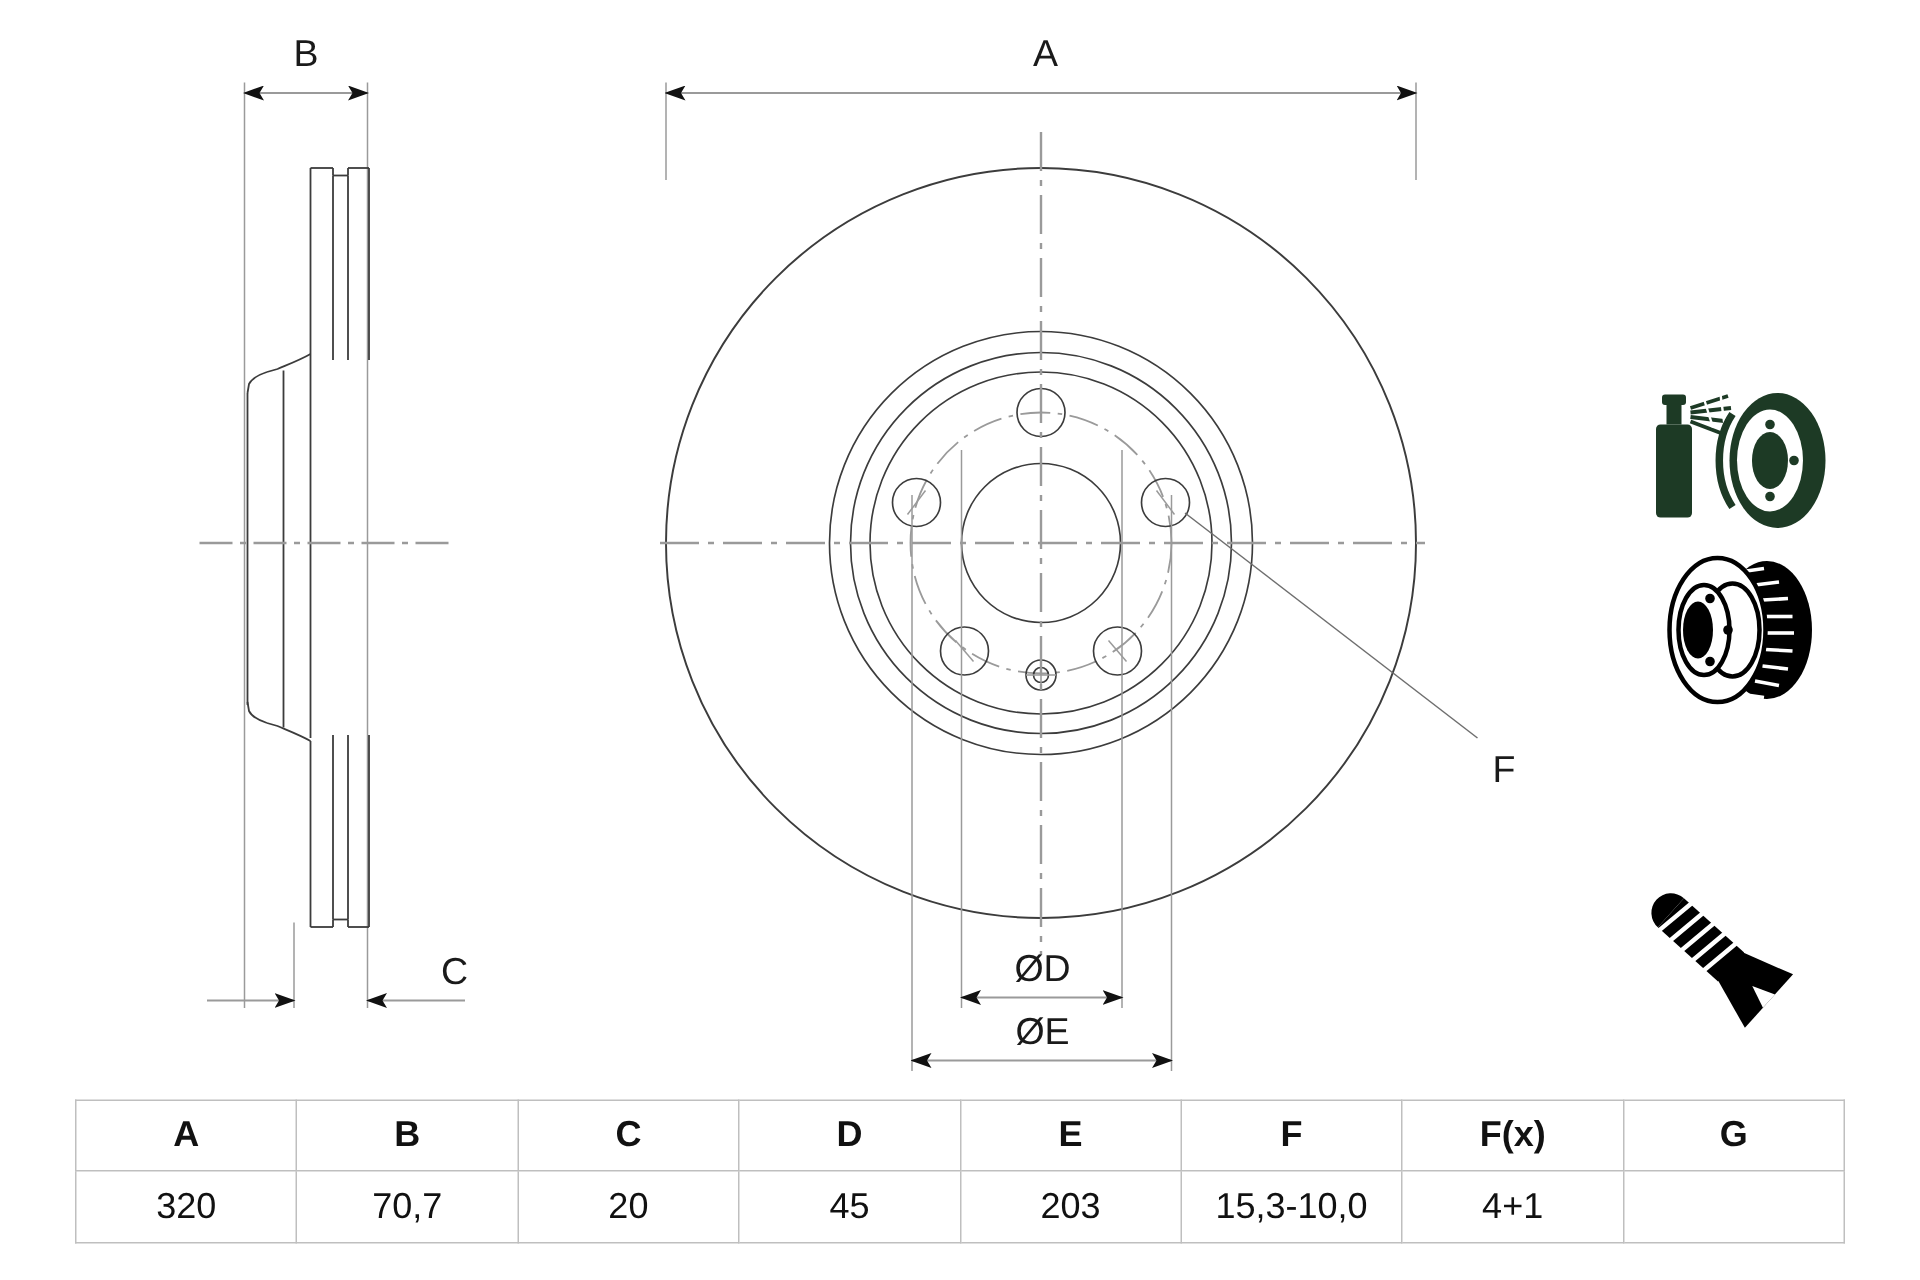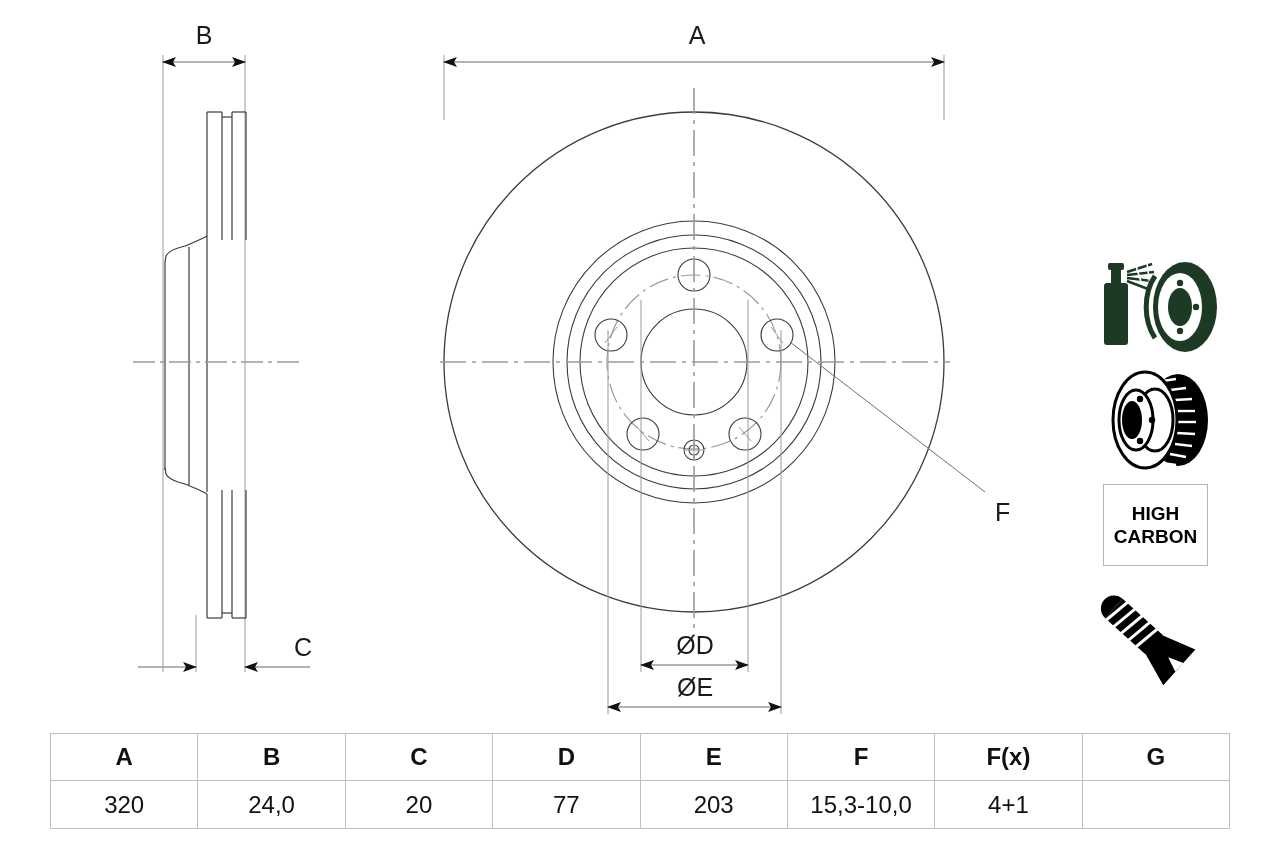--- a/index.html
+++ b/index.html
@@ -264,44 +264,40 @@
         <line x1="1104" y1="636" x2="1100" y2="664"></line>
         <line x1="1114" y1="636" x2="1110" y2="664"></line>
         <line x1="1124" y1="636" x2="1120" y2="664"></line>
         <line x1="1134" y1="636" x2="1130" y2="664"></line>
         <line x1="1144" y1="636" x2="1140" y2="664"></line>
       </g>
       <path d="M 1098,637 a 13,13 0 0 0 0,26 Z" fill="#000000"></path>
     </g>
   </svg>
 
-  <div class="hc-box">
-    <div class="hc-line">HIGH</div>
-    <div class="hc-line">CARBON</div>
-  </div>
 
   <table class="spec">
     <thead>
       <tr>
         <th>A</th>
         <th>B</th>
         <th>C</th>
         <th>D</th>
         <th>E</th>
         <th>F</th>
         <th>F(x)</th>
         <th>G</th>
       </tr>
     </thead>
     <tbody>
       <tr>
         <td>320</td>
-        <td>24,0</td>
+        <td>70,7</td>
         <td>20</td>
-        <td>77</td>
+        <td>45</td>
         <td>203</td>
         <td>15,3-10,0</td>
         <td>4+1</td>
         <td></td>
       </tr>
     </tbody>
   </table>
 
 </div>
 

